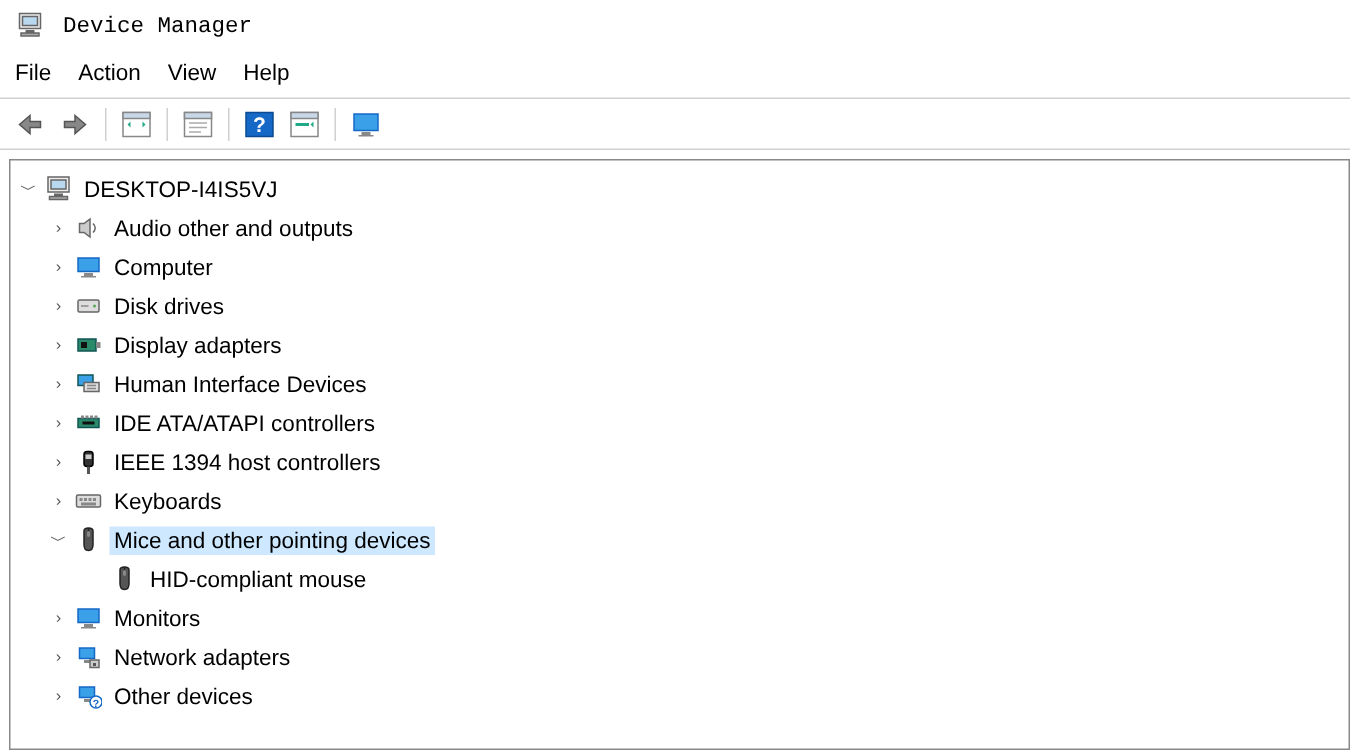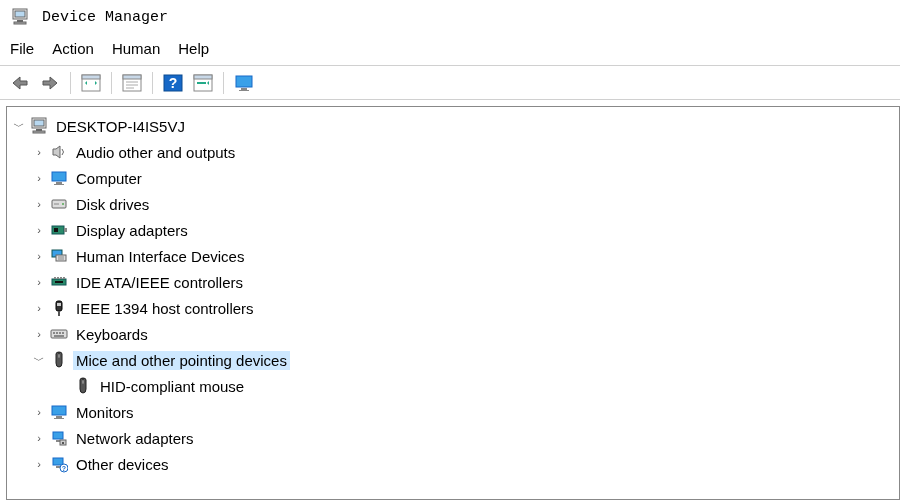--- a/index.html
+++ b/index.html
@@ -100,21 +100,21 @@
       <rect x="6" y="12" width="6" height="2" fill="#666"></rect>
       <rect x="3" y="14" width="12" height="2" fill="#aaa" stroke="#666"></rect>
     </svg>
   </span>
   <span class="title-text">Device Manager</span>
 </div>
 
 <div class="menu-bar">
   <span class="menu-item">File</span>
   <span class="menu-item">Action</span>
-  <span class="menu-item">Human</span>
+  <span class="menu-item">View</span>
   <span class="menu-item">Help</span>
 </div>
 
 <div class="toolbar">
   <div class="toolbar-btn">
     <svg width="18" height="16" viewBox="0 0 18 16">
       <path d="M9 2 L2 8 L9 14 L9 10 L16 10 L16 6 L9 6 Z" fill="#888" stroke="#555"></path>
     </svg>
   </div>
   <div class="toolbar-btn">
@@ -252,21 +252,21 @@
     <span class="tree-icon">
       <svg width="18" height="18" viewBox="0 0 18 18">
         <rect x="2" y="6" width="14" height="6" fill="#2a8a6a" stroke="#155"></rect>
         <rect x="4" y="4" width="2" height="2" fill="#888"></rect>
         <rect x="7" y="4" width="2" height="2" fill="#888"></rect>
         <rect x="10" y="4" width="2" height="2" fill="#888"></rect>
         <rect x="13" y="4" width="2" height="2" fill="#888"></rect>
         <rect x="5" y="8" width="8" height="2" fill="#111"></rect>
       </svg>
     </span>
-    <span class="tree-label">IDE ATA/IEEE controllers</span>
+    <span class="tree-label">IDE ATA/ATAPI controllers</span>
   </div>
 
   <div class="tree-row">
     <span class="tree-spacer" style="width:20px"></span>
     <span class="tree-toggle">›</span>
     <span class="tree-icon">
       <svg width="18" height="18" viewBox="0 0 18 18">
         <rect x="6" y="2" width="6" height="10" rx="2" fill="#333" stroke="#000"></rect>
         <rect x="7" y="4" width="4" height="3" fill="#ccc"></rect>
         <line x1="9" y1="12" x2="9" y2="17" stroke="#555" stroke-width="2"></line>

